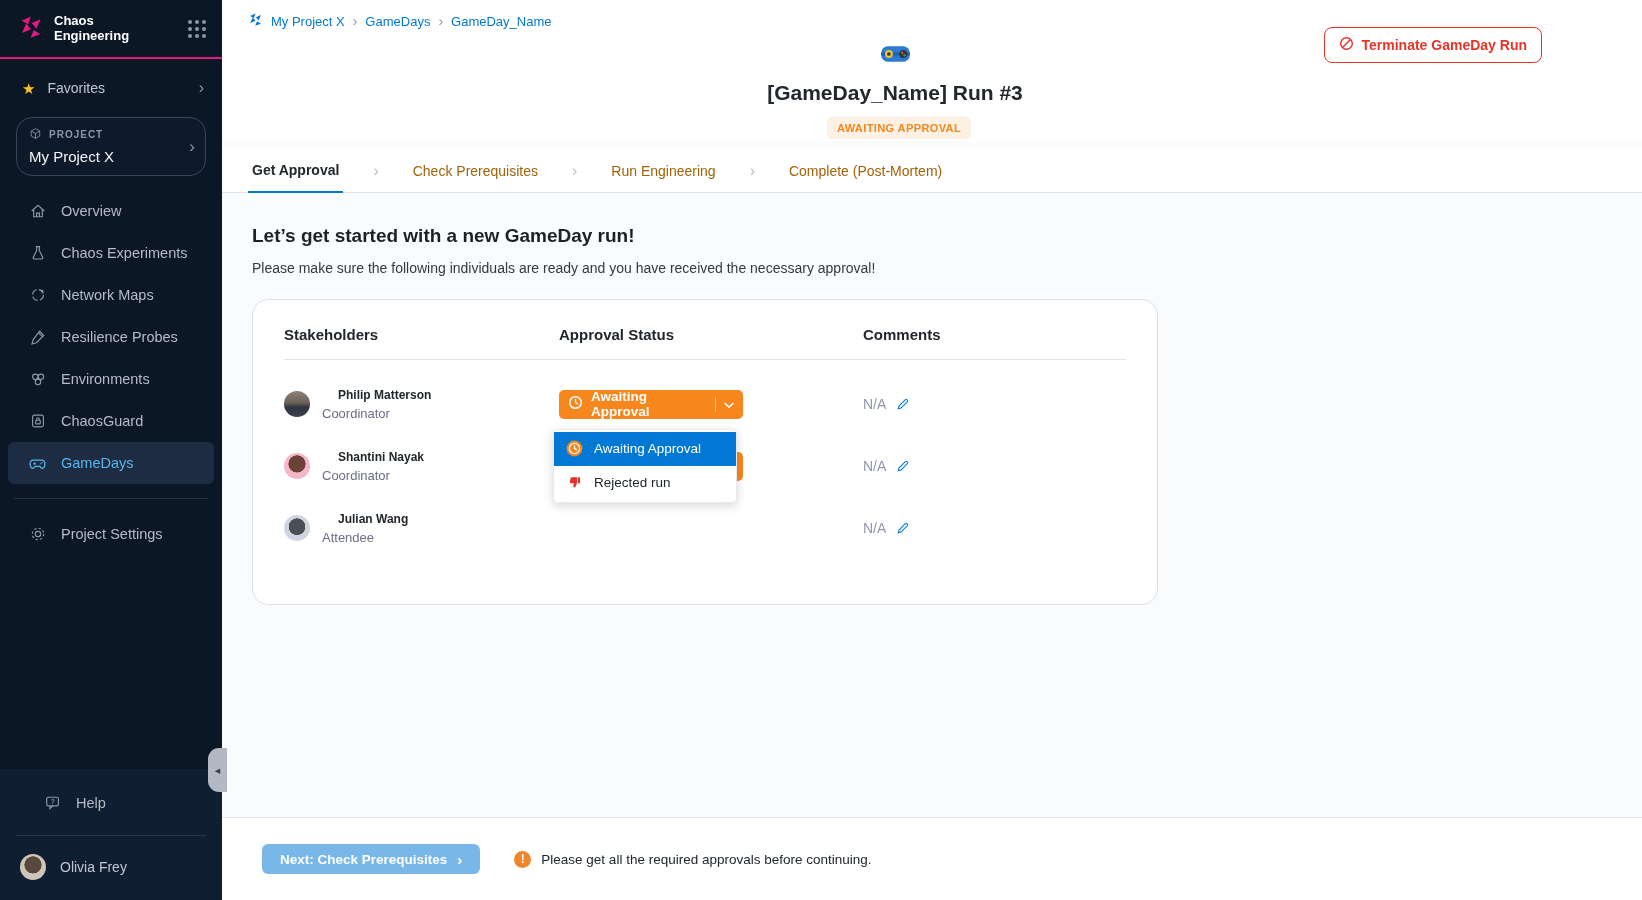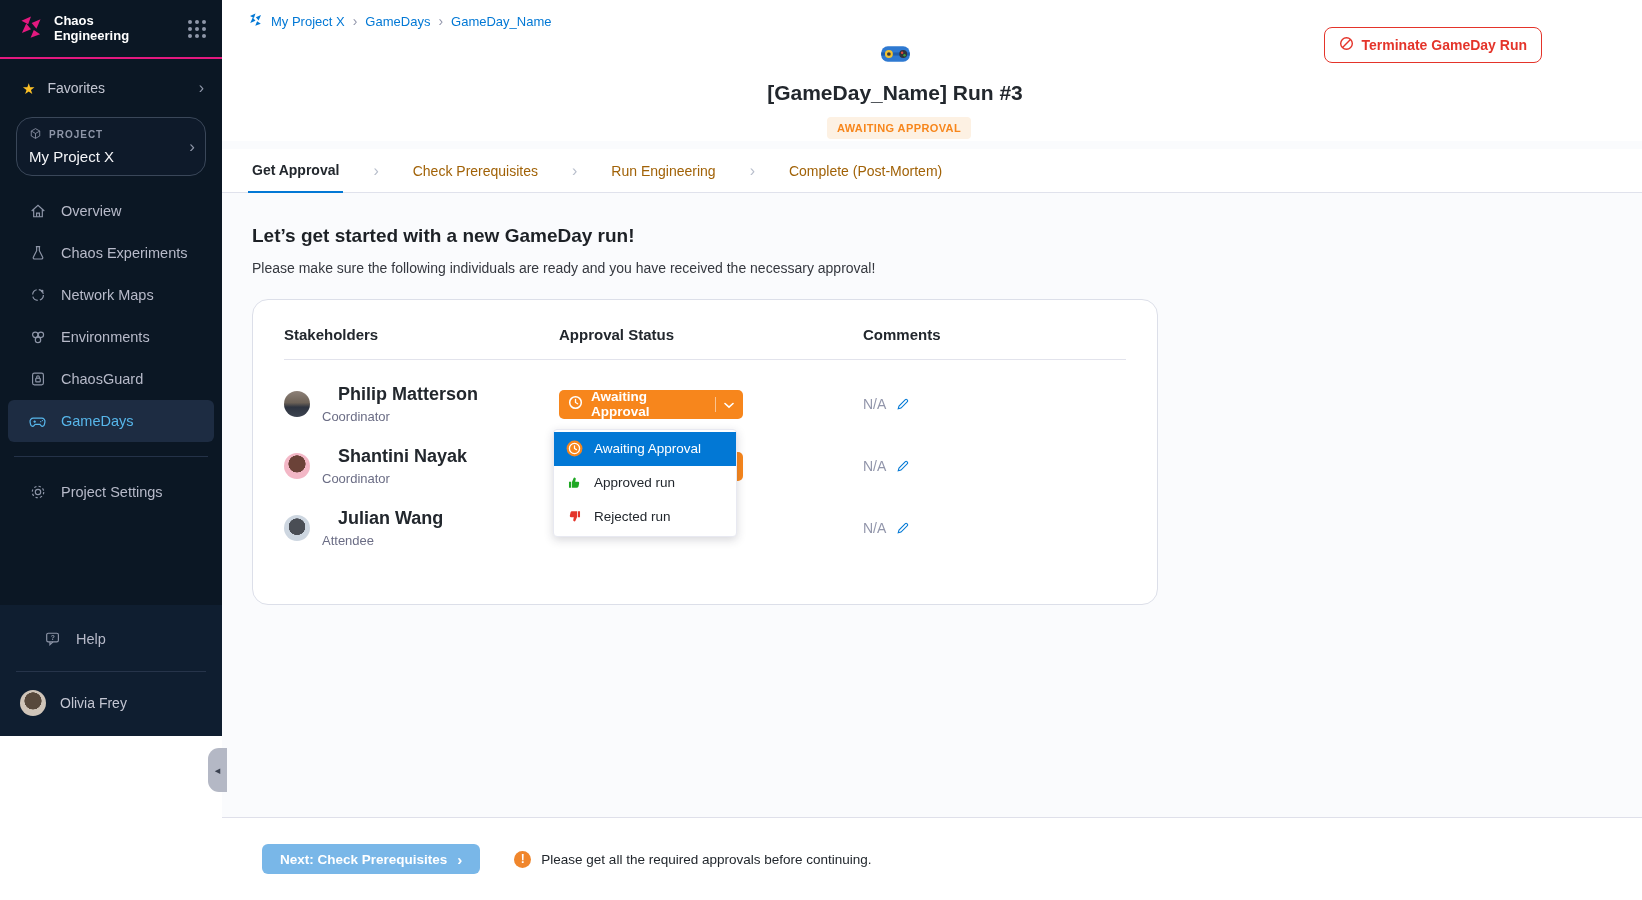--- a/index.html
+++ b/index.html
@@ -1,20 +1,20 @@
 <!DOCTYPE html>
 <html><head>
 <meta charset="utf-8">
 <style>
   * { margin:0; padding:0; box-sizing:border-box; }
   html,body { width:1642px; height:900px; overflow:hidden; }
   body { display:flex; font-family:"Liberation Sans","DejaVu Sans",sans-serif; background:#fff; color:#22272d; }
 
   
-  .sidebar { position:relative; width:222px; min-width:222px; height:736px; background:#0b1724; display:flex; flex-direction:column; }
+  .sidebar { position:relative; width:222px; min-width:222px; height:900px; background:#0b1724; display:flex; flex-direction:column; }
   .sb-header { display:flex; align-items:center; gap:10px; padding:14px 16px 13px 18px; border-bottom:2px solid #e4197f; }
   .sb-logo { flex:0 0 auto; }
   .sb-title { color:#fff; font-size:13px; font-weight:700; line-height:1.15; width:88px; }
   .grid-icon { margin-left:auto; display:grid; grid-template-columns:repeat(3,4px); grid-gap:3px; cursor:pointer; }
   .grid-icon span { width:4px; height:4px; border-radius:50%; background:#8e96a8; }
 
   .sb-fav { display:flex; align-items:center; gap:12px; padding:20px 18px 6px 22px; color:#c3c6d2; font-size:14px; cursor:pointer; }
   .sb-fav .star { color:#fcc026; font-size:15px; line-height:1; }
   .sb-fav .chev { margin-left:auto; color:#8e96a8; font-size:16px; }
 
@@ -61,21 +61,21 @@
 
   .card { margin-top:23px; width:906px; background:#fff; border:1px solid #dcdfe9; border-radius:16px; padding:26px 31px 34px 31px; }
   .trow { display:grid; grid-template-columns:275px 304px 1fr; align-items:center; }
   .thead { font-size:15px; font-weight:700; color:#22272d; }
   .card hr { border:none; border-top:1px solid #e2e3ec; margin:16px 0 24px 0; }
   .trow.datarow { margin-bottom:22px; min-height:40px; }
   .stake { display:flex; align-items:center; gap:12px; }
   .av-philip { background:linear-gradient(180deg,#8d8178 0%,#6d6257 45%,#2e3440 62%,#3c4350 100%); }
   .av-shantini { background:radial-gradient(circle at 50% 42%, #6b4238 42%, #f3b7c6 44%); }
   .av-julian { background:radial-gradient(circle at 50% 45%, #4a4e55 42%, #cdd6e0 44%); }
-  .stake .nm { font-size:18px; font-weight:700; color:#22272d;padding-left:16px; }
+  .stake .nm { font-size:12px; font-weight:700; color:#22272d;padding-left:16px; }
   .stake .rl { font-size:13px; color:#6b6d85; margin-top:4px; }
 
   .status-cell { position:relative; }
   .status-btn { display:flex; align-items:center; gap:8px; width:184px; height:29px; background:#f7861c; border:none; border-radius:5px; padding:0 9px; color:#fff; font-size:13.5px; font-weight:700; cursor:pointer; font-family:inherit; }
   .status-btn .lbl { flex:1; text-align:left; }
   .status-btn .btn-div { width:1px; height:15px; background:rgba(255,255,255,.5); }
   .dropdown { position:absolute; top:39px; left:-6px; width:184px; background:#fff; border:1px solid #e8e9f1; border-radius:4px; box-shadow:0 3px 10px rgba(40,41,61,.18); padding:2px 0; z-index:30; }
   .dd-item { display:flex; align-items:center; gap:11px; height:34px; padding:0 11px; font-size:13.5px; color:#22272d; cursor:pointer; }
   .dd-item.selected { background:#0278d5; color:#fff; }
   .dd-ic { display:flex; width:18px; justify-content:center; }
@@ -154,20 +154,28 @@
       <span>Chaos Experiments</span>
     </div>
     <div class="sb-item">
       <span class="sb-ic">
           <svg width="18" height="18" viewBox="0 0 20 20" fill="none" stroke="currentColor" stroke-width="1.3">
             <circle cx="10" cy="10" r="6" stroke-dasharray="7 2.5"></circle>
             <circle cx="14.6" cy="5.6" r="1.5" fill="currentColor" stroke="none"></circle>
           </svg>
         </span>
       <span>Network Maps</span>
+    </div>
+    <div class="sb-item">
+      <span class="sb-ic">
+          <svg width="18" height="18" viewBox="0 0 20 20" fill="none" stroke="currentColor" stroke-width="1.3">
+            <path d="M11.8 3.6l4.6 4.6-8.2 8.2-4.9 1.4 1.4-4.9z M10.4 5l4.6 4.6"></path>
+          </svg>
+        </span>
+      <span>Resilience Probes</span>
     </div>
     <div class="sb-item">
       <span class="sb-ic">
           <svg width="18" height="18" viewBox="0 0 20 20" fill="none" stroke="currentColor" stroke-width="1.3">
             <circle cx="7" cy="7.6" r="3"></circle>
             <circle cx="13.2" cy="7.6" r="3"></circle>
             <circle cx="10" cy="13.2" r="3"></circle>
           </svg>
         </span>
       <span>Environments</span>
@@ -318,28 +326,20 @@
                     <circle cx="9" cy="9" r="8.4" fill="#f7861c"></circle>
                     <circle cx="9" cy="9" r="5.4" fill="none" stroke="#fff" stroke-width="1.4"></circle>
                     <path d="M9 6.2V9l2 1.2" fill="none" stroke="#fff" stroke-width="1.3" stroke-linecap="round"></path>
                   </svg>
                 </span>
               <span>Awaiting Approval</span>
             </div>
             <div class="dd-item">
               <span class="dd-ic">
                   <svg width="17" height="17" viewBox="0 0 20 20">
-                    <path d="M3.5 9h2.6v7.2H3.5z M7 16.2h6a1.7 1.7 0 0 0 1.67-1.36l.83-4A1.4 1.4 0 0 0 14.13 9.2H10.8l.67-3.3a1.37 1.37 0 0 0-2.6-.83L7 9.4z" fill="#1fa824"></path>
-                  </svg>
-                </span>
-              <span>Approved run</span>
-            </div>
-            <div class="dd-item">
-              <span class="dd-ic">
-                  <svg width="17" height="17" viewBox="0 0 20 20">
                     <path d="M3.5 9h2.6v7.2H3.5z M7 16.2h6a1.7 1.7 0 0 0 1.67-1.36l.83-4A1.4 1.4 0 0 0 14.13 9.2H10.8l.67-3.3a1.37 1.37 0 0 0-2.6-.83L7 9.4z" fill="#e4342a" transform="rotate(180 10 10)"></path>
                   </svg>
                 </span>
               <span>Rejected run</span>
             </div>
           </div>
         </div>
         <div class="comment-cell">
           <span>N/A</span>
           <span class="edit-ic">

